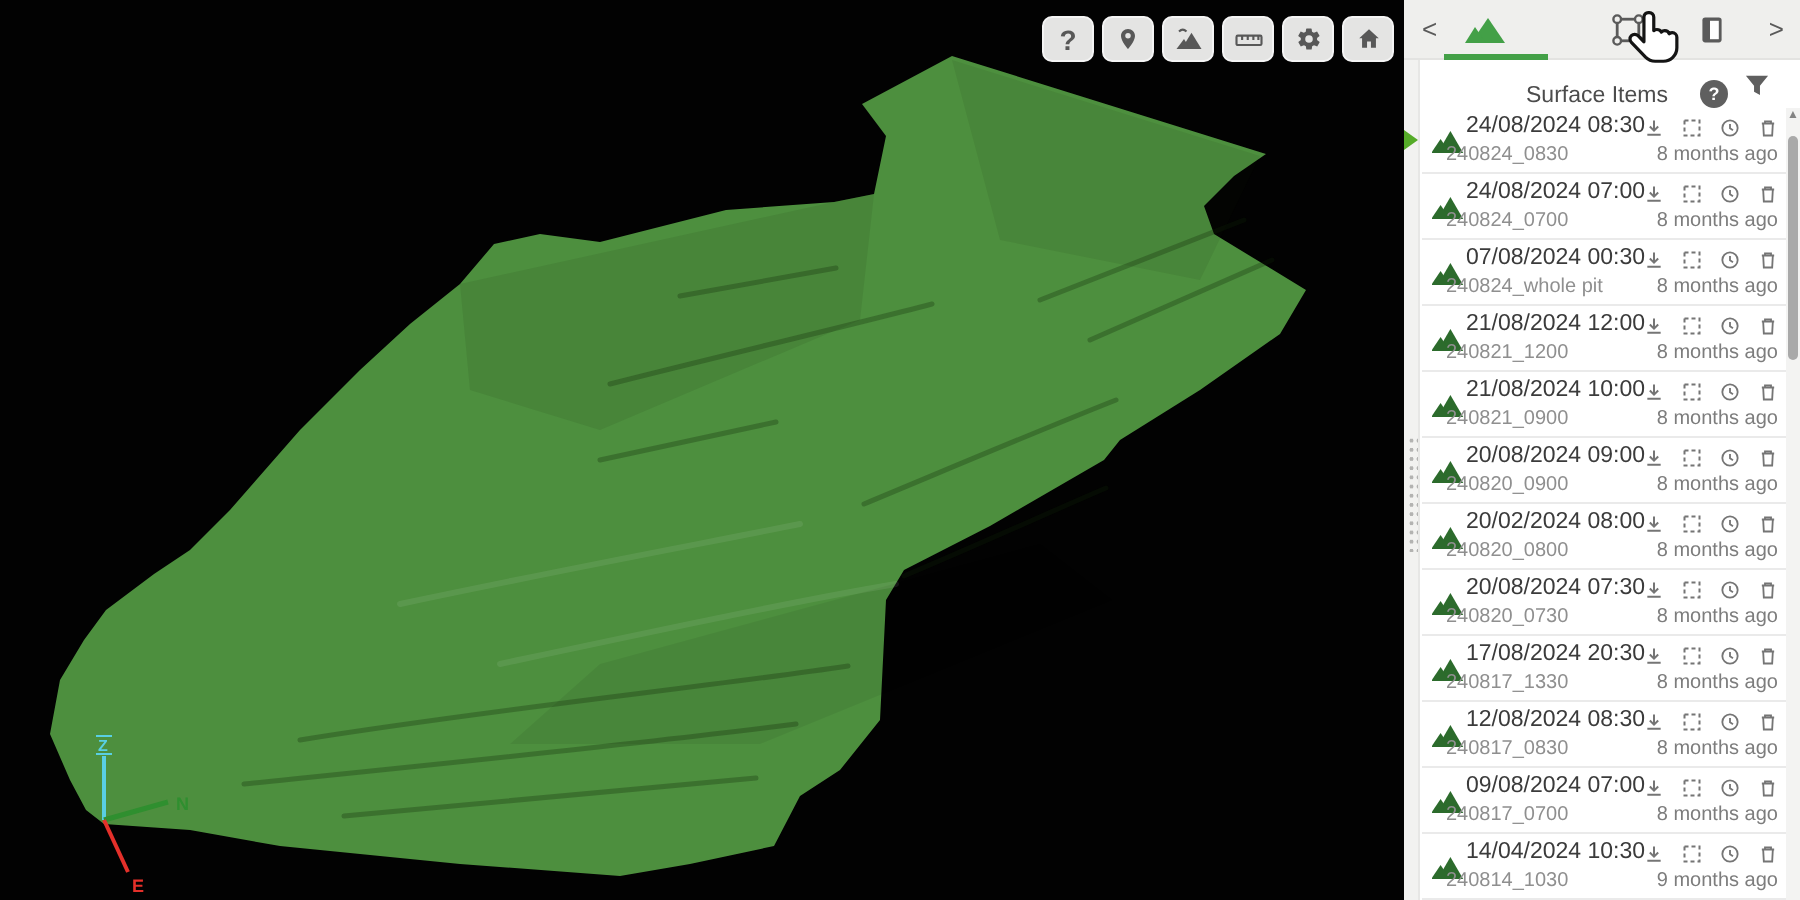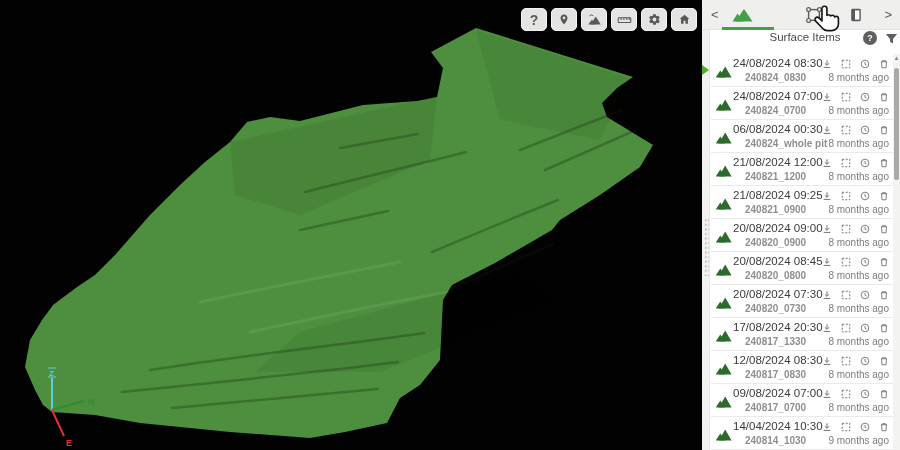--- a/index.html
+++ b/index.html
@@ -24,34 +24,34 @@
   .chev { position:absolute; top:8px; font-size:13px; color:#5a5a5a; line-height:1; cursor:pointer; }
   .chev.left { left:9px; } .chev.right { right:8px; }
   .tab { position:absolute; cursor:pointer; }
   .tab-underline { position:absolute; bottom:-1px; left:20px; width:52px; height:3px; background:#43a047; }
 
   .gutter { position:absolute; left:0; top:30px; width:8px; height:420px; background:#f2f2f0; border-right:1px solid #e7e7e5; }
   .gutter-dots { position:absolute; left:1.5px; top:188px; width:5px; height:58px;
                  background-image:radial-gradient(circle,#b3b3b1 0.9px,transparent 1.1px);
                  background-size:3.5px 4.6px; cursor:ew-resize; }
 
-  .subheader { position:absolute; left:9px; right:0; top:31px; height:23px; display:flex; align-items:flex-start; padding:0 2px 0 6px; background:#fff; }
+  .subheader { position:absolute; left:9px; right:0; top:31px; height:23px; display:flex; align-items:flex-end; padding:0 15px 0 6px; background:#fff; }
   .subheader .spacer { width:30px; }
   .panel-title { margin:0 auto; font-size:11.5px; color:#4c4c4c; }
   .help-circle { width:14px; height:14px; border-radius:50%; background:#5f5f5f; color:#fff;
                  font-size:9px; font-weight:bold; display:flex; align-items:center; justify-content:center; cursor:pointer; }
   .filter-btn { margin-left:8px; cursor:pointer; display:flex; }
 
   .list { position:absolute; left:9px; right:7px; top:54px; height:396px; }
   .row { position:relative; height:33px; border-bottom:1px solid #eaeaea; cursor:pointer; background:#fff;padding-left:36px; }
   .row .marker { position:absolute; left:-9px; top:11px; width:0; height:0;
                  border-left:7px solid #55ab28; border-top:5px solid transparent; border-bottom:5px solid transparent; }
   .row .mtn { position:absolute; left:5px; top:10px; }
   .row .title { position:absolute; left:22px; top:3px; font-size:11.5px; color:#3b3b3b; white-space:nowrap; }
-  .row .sub   { position:absolute; left:34px; top:18px; font-size:10px; color:#8f8f8f; white-space:nowrap;font-weight:bold; }
+  .row .sub   { position:absolute; left:12px; top:18px; font-size:10px; color:#8f8f8f; white-space:nowrap; }
   .row .acticons { position:absolute; right:4px; top:5px; display:flex; gap:9px; color:#757575; }
   .row .acticons span { display:flex; cursor:pointer; }
   .row .ago { position:absolute; right:4px; top:18px; font-size:10px; color:#7d7d7d; }
 
   .vscroll { position:absolute; right:0; top:54px; width:7px; height:396px; background:#f3f3f2; }
   .vscroll .up { position:absolute; top:1px; left:0; width:7px; text-align:center; font-size:6px; color:#848484; cursor:pointer; }
   .vscroll .thumb { position:absolute; top:14px; left:1px; width:5px; height:112px; background:#a9a9a9; border-radius:3px; cursor:pointer; }
 
   .cursor-hand { position:absolute; left:813px; top:4px; z-index:60; pointer-events:none; }
 </style>
@@ -263,21 +263,21 @@
     </span>
     <span class="ago">8 months ago</span>
   </div>
 
   <div class="row">
 
     <span class="mtn"><svg width="16" height="12" viewBox="0 0 16 12">
               <path fill="#2c6b2c" d="M9.2 0.5l6.4 11H2.8z"></path>
               <path fill="#2c6b2c" d="M4.3 4.5L9 11.5H-0.4z"></path>
             </svg></span>
-    <span class="title">06/08/2024 00:30</span>
+    <span class="title">07/08/2024 00:30</span>
     <span class="sub">240824_whole pit</span>
     <span class="acticons">
       <span>
               <svg width="10" height="10" viewBox="0 0 12 11" fill="none" stroke="currentColor" stroke-width="1.2">
                 <path d="M6 1v6M3.5 4.6L6 7.1l2.5-2.5M2 9.6h8"></path>
               </svg>
             </span>
       <span>
               <svg width="10" height="10" viewBox="0 0 12 12" fill="none" stroke="currentColor" stroke-width="1.2">
                 <rect x="1.5" y="1.5" width="9" height="9" stroke-dasharray="2.4 1.8"></rect>
@@ -331,21 +331,21 @@
     </span>
     <span class="ago">8 months ago</span>
   </div>
 
   <div class="row">
 
     <span class="mtn"><svg width="16" height="12" viewBox="0 0 16 12">
               <path fill="#2c6b2c" d="M9.2 0.5l6.4 11H2.8z"></path>
               <path fill="#2c6b2c" d="M4.3 4.5L9 11.5H-0.4z"></path>
             </svg></span>
-    <span class="title">21/08/2024 09:25</span>
+    <span class="title">21/08/2024 10:00</span>
     <span class="sub">240821_0900</span>
     <span class="acticons">
       <span>
               <svg width="10" height="10" viewBox="0 0 12 11" fill="none" stroke="currentColor" stroke-width="1.2">
                 <path d="M6 1v6M3.5 4.6L6 7.1l2.5-2.5M2 9.6h8"></path>
               </svg>
             </span>
       <span>
               <svg width="10" height="10" viewBox="0 0 12 12" fill="none" stroke="currentColor" stroke-width="1.2">
                 <rect x="1.5" y="1.5" width="9" height="9" stroke-dasharray="2.4 1.8"></rect>
@@ -399,21 +399,21 @@
     </span>
     <span class="ago">8 months ago</span>
   </div>
 
   <div class="row">
 
     <span class="mtn"><svg width="16" height="12" viewBox="0 0 16 12">
               <path fill="#2c6b2c" d="M9.2 0.5l6.4 11H2.8z"></path>
               <path fill="#2c6b2c" d="M4.3 4.5L9 11.5H-0.4z"></path>
             </svg></span>
-    <span class="title">20/08/2024 08:45</span>
+    <span class="title">20/02/2024 08:00</span>
     <span class="sub">240820_0800</span>
     <span class="acticons">
       <span>
               <svg width="10" height="10" viewBox="0 0 12 11" fill="none" stroke="currentColor" stroke-width="1.2">
                 <path d="M6 1v6M3.5 4.6L6 7.1l2.5-2.5M2 9.6h8"></path>
               </svg>
             </span>
       <span>
               <svg width="10" height="10" viewBox="0 0 12 12" fill="none" stroke="currentColor" stroke-width="1.2">
                 <rect x="1.5" y="1.5" width="9" height="9" stroke-dasharray="2.4 1.8"></rect>

